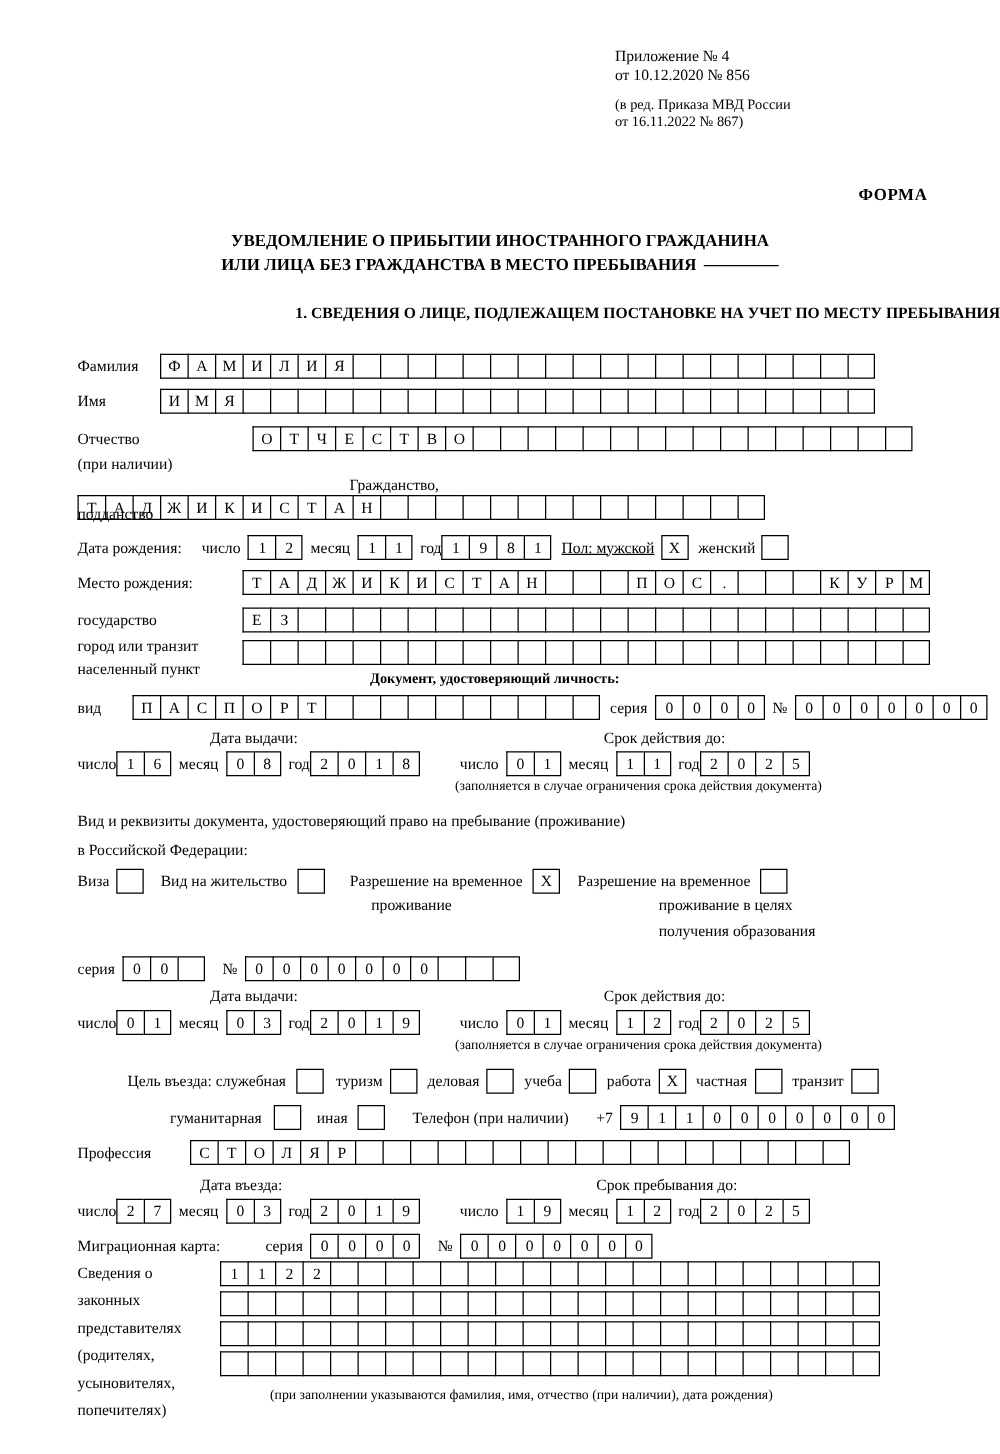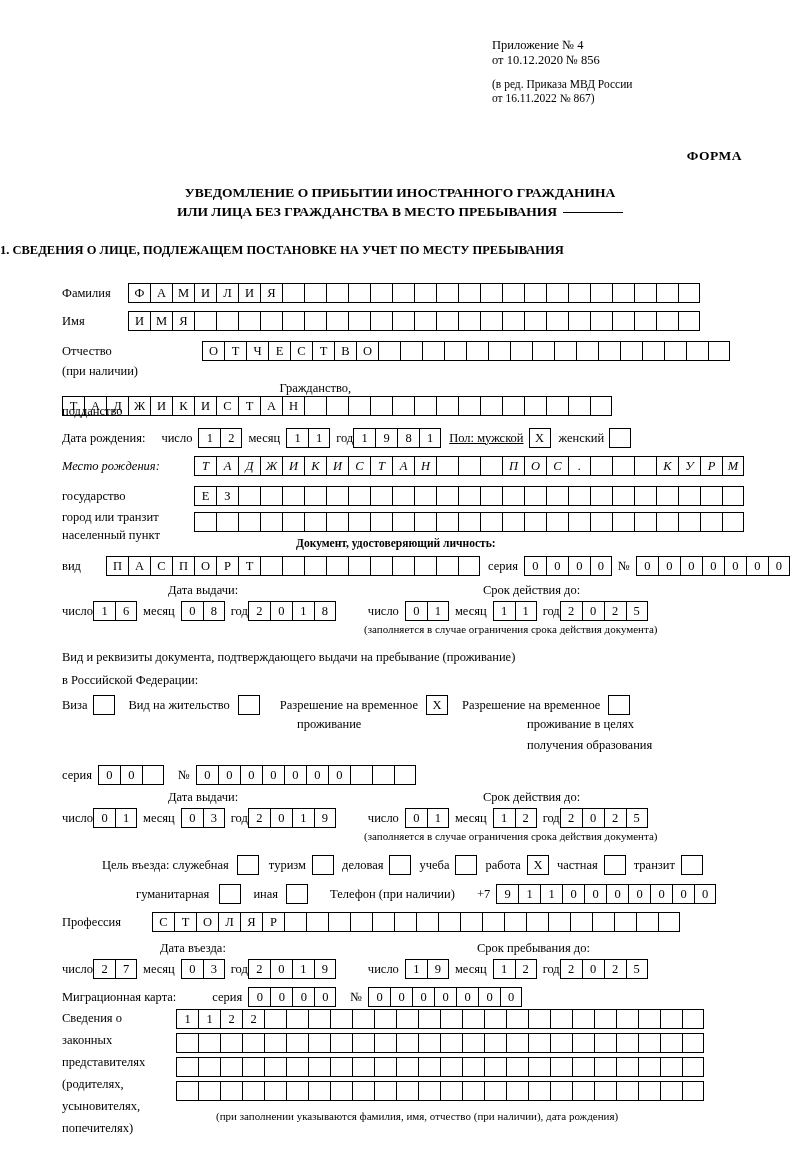--- a/index.html
+++ b/index.html
@@ -13,21 +13,21 @@
 
   
   .hdr{position:absolute;top:38px;right:58px;width:250px;text-align:left;font-size:12.5px;line-height:15px;}
   .hdr .l{display:block;white-space:nowrap;}
   .hdr .sub{margin-top:9px;font-size:11.5px;line-height:14px;}
   .formword{position:absolute;top:148px;right:58px;font-weight:bold;font-size:13.5px;letter-spacing:.5px;}
 
   .title{position:absolute;top:183px;left:0;width:800px;text-align:center;font-weight:bold;font-size:13.5px;line-height:19px;}
   .title .ln2 span.tail{display:inline-block;width:60px;border-bottom:1px solid #000;vertical-align:3px;margin-left:6px;}
 
-  .section1{position:absolute;top:243px;left:0;width:800px;text-align:left;font-weight:bold;font-size:12.5px;}
+  .section1{position:absolute;top:243px;left:0;width:800px;text-align:right;font-weight:bold;font-size:12.5px;}
 
   
   .row{position:absolute;display:flex;align-items:center;font-size:12.5px;white-space:nowrap;}
   .lbl{font-size:12.5px;}
 
   
   .boxes{display:flex;}
   .bx{
     width:22px;height:20px;
     border:1px solid #000;
@@ -218,21 +218,21 @@
         <span class="bx">9</span>
         <span class="bx">8</span>
         <span class="bx">1</span>
       </span>
     <span class="lbl" style="margin-left:8px;text-decoration:underline;">Пол: мужской</span>
     <span class="sb" style="margin-left:5px;">X</span>
     <span class="lbl" style="margin-left:8px;">женский</span>
     <span class="sb" style="margin-left:5px;"></span>
   </div>
 
-  <div class="row" style="top:456px;left:62px;font-style:italic;">
+  <div class="row" style="top:456px;left:62px;">
     <span class="lbl" style="width:132px;">Место рождения:</span>
     <span class="boxes" id="birthplace-1">
         <span class="bx">Т</span>
         <span class="bx">А</span>
         <span class="bx">Д</span>
         <span class="bx">Ж</span>
         <span class="bx">И</span>
         <span class="bx">К</span>
         <span class="bx">И</span>
         <span class="bx">С</span>
@@ -403,21 +403,21 @@
         <span class="bx">0</span>
         <span class="bx">2</span>
         <span class="bx">5</span>
       </span>
   </div>
   <div class="row" style="top:623px;left:364px;">
     <span class="note">(заполняется в случае ограничения срока действия документа)</span>
   </div>
 
   <div class="row" style="top:650px;left:62px;">
-    <span class="lbl">Вид и реквизиты документа, подтверждающего выдачи на пребывание (проживание)</span>
+    <span class="lbl">Вид и реквизиты документа, удостоверяющий право на пребывание (проживание)</span>
   </div>
   <div class="row" style="top:673px;left:62px;">
     <span class="lbl">в Российской Федерации:</span>
   </div>
 
   <div class="row" style="top:695px;left:62px;">
     <span class="lbl">Виза</span>
     <span class="sb" style="margin-left:5px;"></span>
     <span class="lbl" style="margin-left:14px;">Вид на жительство</span>
     <span class="sb" style="margin-left:8px;"></span>

